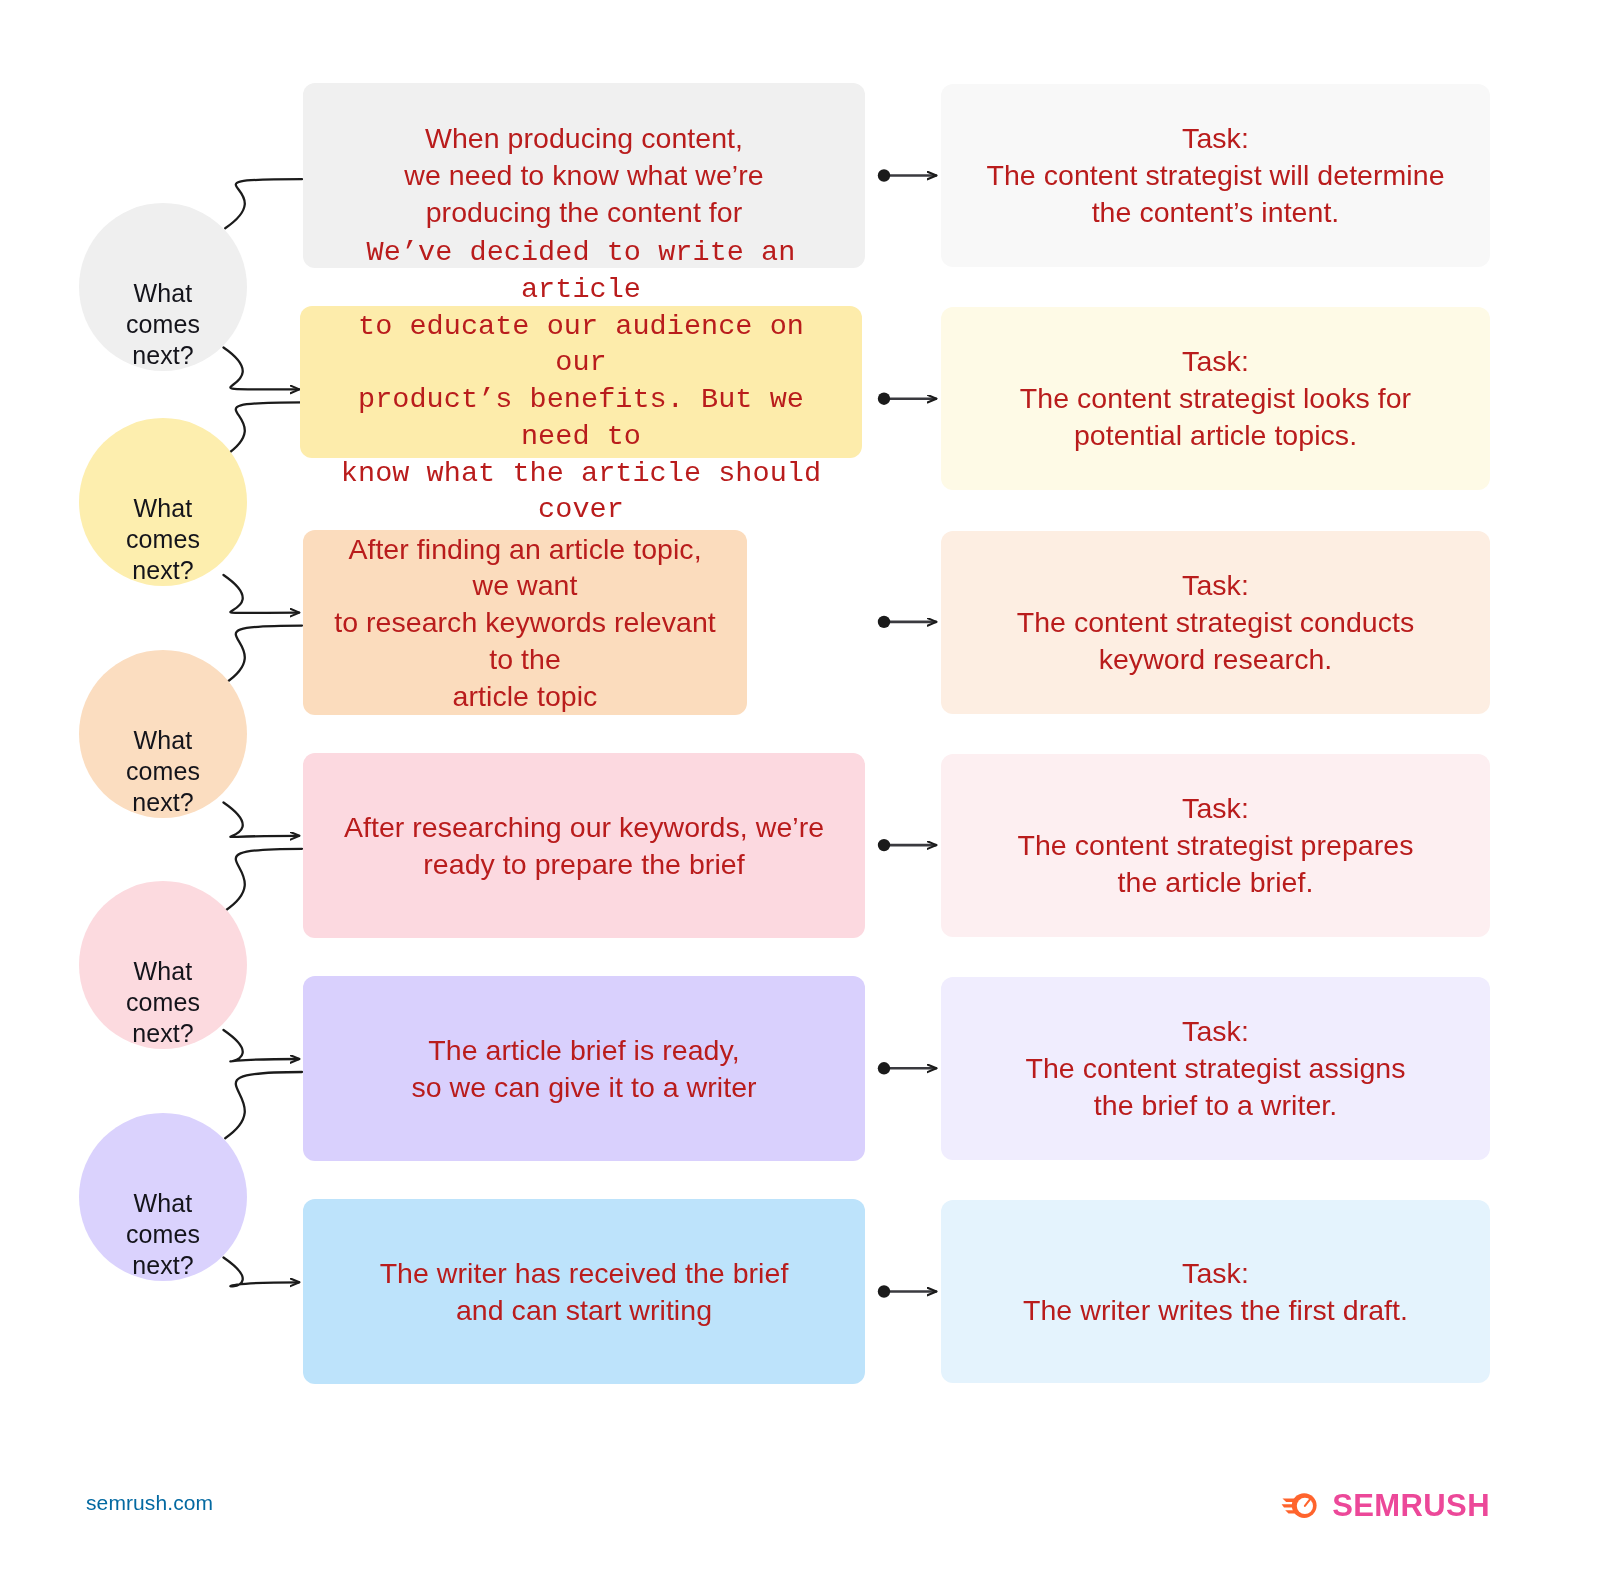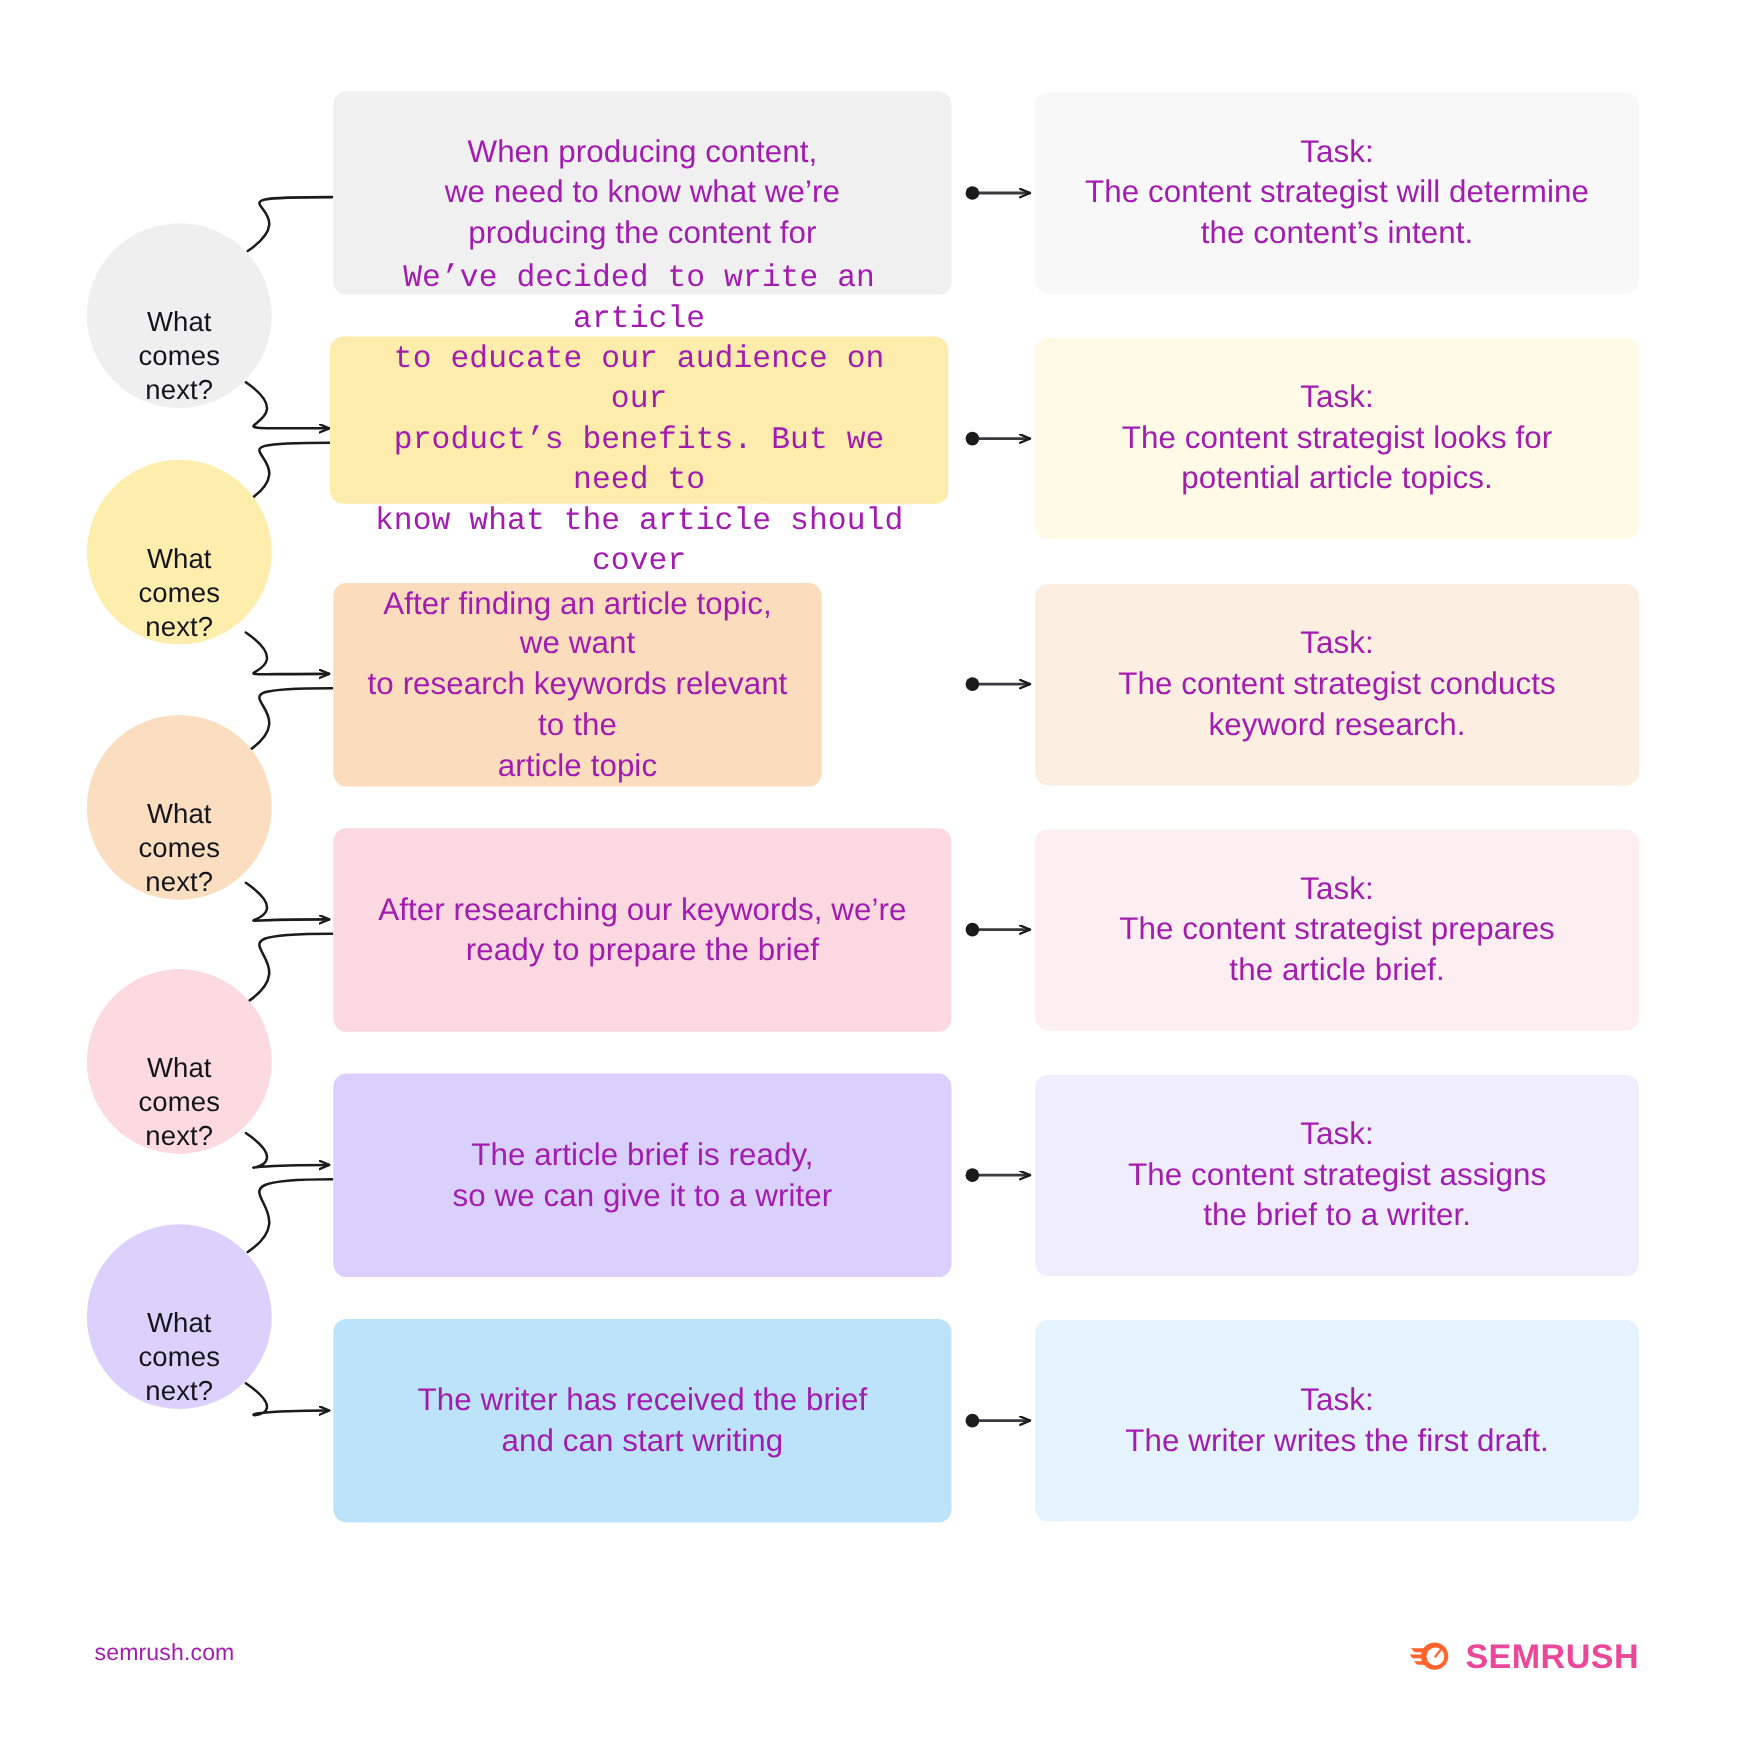--- a/index.html
+++ b/index.html
@@ -42,27 +42,27 @@
     text-align:center;
     z-index:2;
     padding:0 26px;
     box-sizing:border-box;
   }
   .box .blabel{
     font-size:28.5px;
     line-height:1.29;
     letter-spacing:.05px;
     white-space:pre-line;
-    color:#a21caf;
+    color:#b91c1c;
   }
 
   
   .footer-url{
     position:absolute;left:86px;top:1491px;
-    font-size:21px;color:#a21caf;letter-spacing:.1px;
+    font-size:21px;color:#0369a1;letter-spacing:.1px;
   }
   .brand{
     position:absolute;right:110px;top:1485px;
     display:flex;align-items:center;gap:11px;
     height:40px;
   }
   .brand-mark{width:40px;height:40px;display:block;}
   .brand-word{
     font-size:31px;font-weight:bold;letter-spacing:.4px;color:#ec4899;
     line-height:1;

